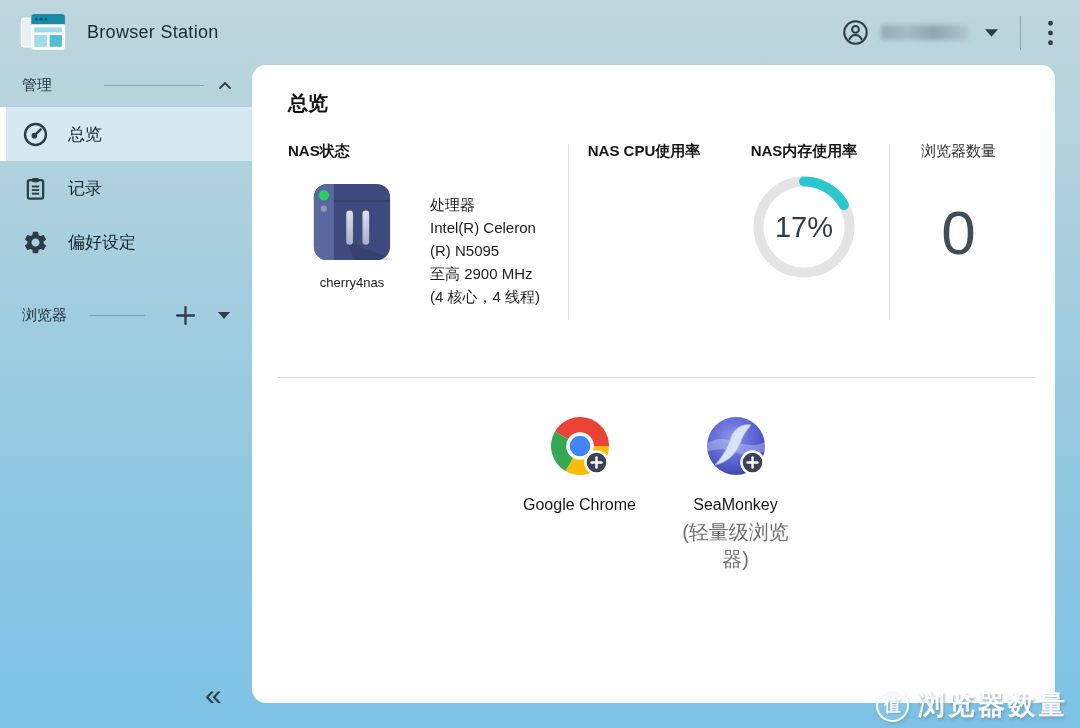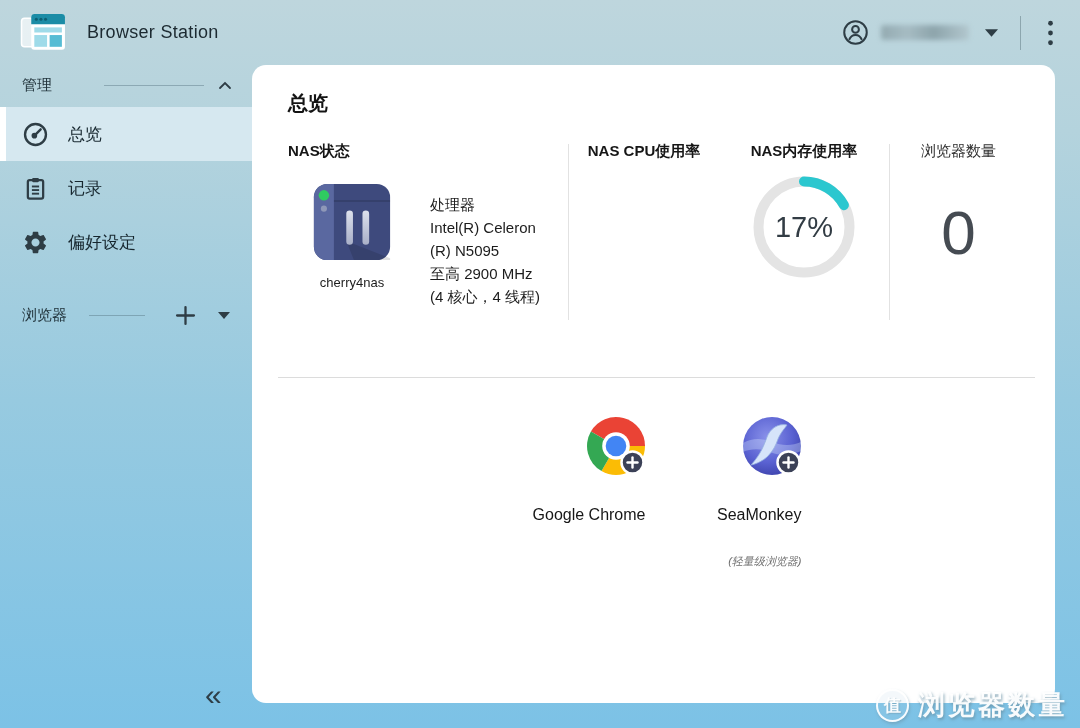--- a/index.html
+++ b/index.html
@@ -57,24 +57,24 @@
   .nas-icon-wrap {width:80px;text-align:center;}
   .nas-name {margin-top:9px;font-size:13px;color:#1c1c1c;}
   .proc {margin-left:38px;font-size:15px;line-height:23px;color:#1c1c1c;margin-top:11px;}
   .donut {width:104px;margin:15px auto 0;position:relative;}
   svg text {font-family:"Liberation Sans",sans-serif;}
   .count {font-size:62px;color:#454b52;text-align:center;margin-top:42px;line-height:1;}
   .hdiv {height:1px;background:#dcdcdc;margin:0 -8px 0 -10px;}
   .lower {text-align:center;}
   .instruction {margin:66px 0 0;font-size:15px;color:#1c1c1c;}
   .tiles {margin-top:38px;display:flex;justify-content:center;gap:24px;}
-  .tile {width:132px;display:flex;flex-direction:column;align-items:flex-end;cursor:pointer;gap:10px;}
+  .tile {width:132px;display:flex;flex-direction:column;align-items:center;cursor:pointer;}
   .tile-icon {width:60px;height:60px;display:block;}
   .tile-label {margin-top:20px;font-size:16px;color:#161616;}
-  .tile-note {margin-top:20px;font-size:11px;color:#6f6f6f;min-height:18px;font-style:italic;}
+  .tile-note {margin-top:5px;font-size:20px;color:#6f6f6f;min-height:18px;}
 
   
   .watermark {position:absolute;right:12px;bottom:5px;display:flex;align-items:center;gap:9px;z-index:5;}
   .wm-badge {width:29px;height:29px;border:2px solid rgba(255,255,255,.93);border-radius:50%;
     color:rgba(255,255,255,.95);font-size:17px;font-weight:bold;display:flex;align-items:center;justify-content:center;
     box-shadow:1px 2px 3px rgba(110,150,170,.55);text-shadow:1px 1px 1px rgba(110,150,170,.5);background:rgba(180,210,225,.15);}
   .wm-text {font-size:27px;font-weight:bold;color:rgba(255,255,255,.95);letter-spacing:3px;
     text-shadow:1px 2px 3px rgba(105,145,165,.8);}
 </style>
 </head>

